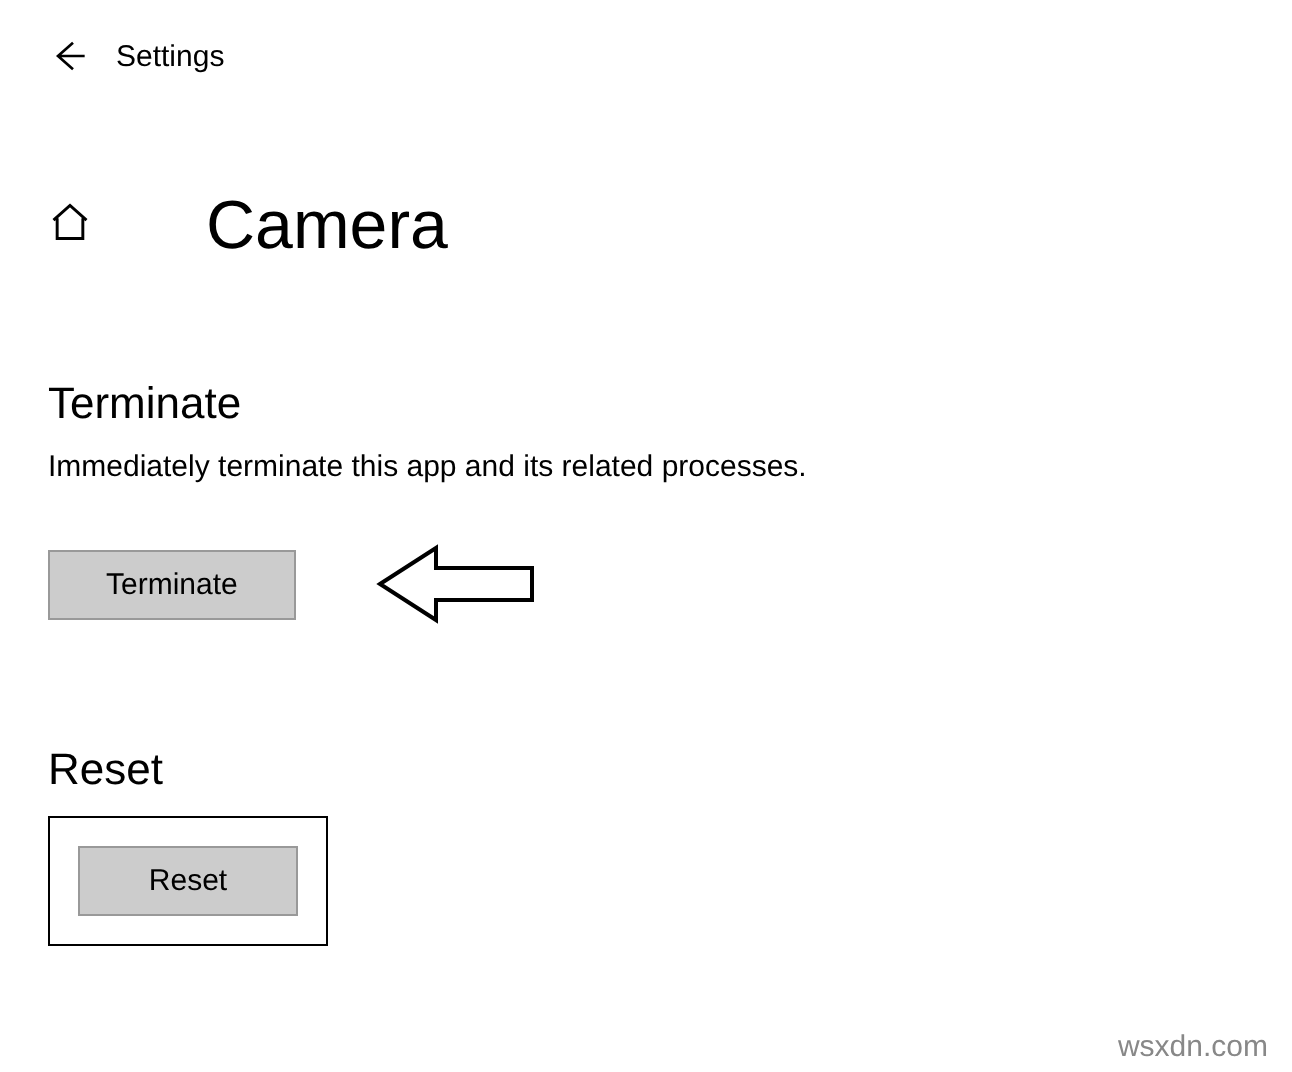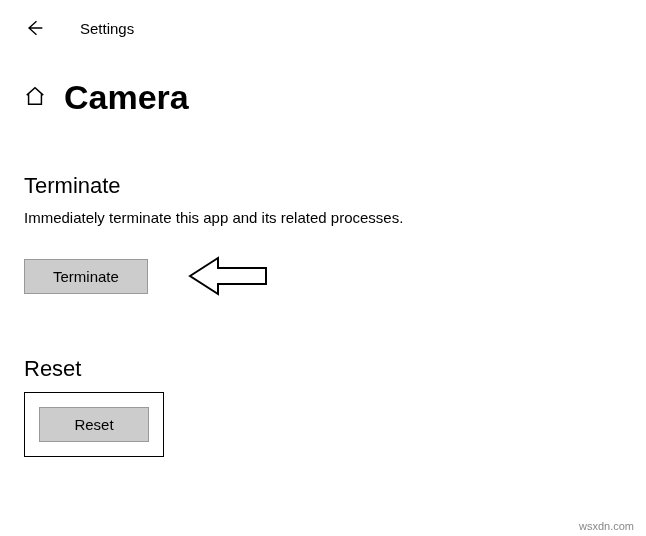--- a/index.html
+++ b/index.html
@@ -12,22 +12,22 @@
       background: #ffffff;
       color: #000000;
       width: 646px;
       height: 536px;
       padding: 18px 24px;
       position: relative;
     }
     .header-row {
       display: flex;
       align-items: center;
-      gap: 36px;
-      margin-bottom: 40px;
+      gap: 14px;
+      margin-bottom: 56px;
     }
     .back-arrow {
       display: inline-flex;
       align-items: center;
       justify-content: center;
       cursor: pointer;
     }
     .back-arrow svg {
       width: 20px;
       height: 20px;
@@ -41,21 +41,22 @@
       align-items: center;
       gap: 18px;
       margin-bottom: 56px;
     }
     .home-icon svg {
       width: 22px;
       height: 22px;
     }
     .page-title {
       font-size: 34px;
-      font-weight: 700;
+      font-weight: 400;
+      margin-left: 39px;
     }
     .section {
       margin-bottom: 60px;
     }
     .section-heading {
       font-size: 22px;
       font-weight: 400;
       margin-bottom: 10px;
     }
     .section-description {
@@ -88,21 +89,21 @@
     }
     .reset-box {
       display: inline-block;
       border: 1.5px solid #000000;
       padding: 14px 14px;
     }
     .watermark {
       position: absolute;
       bottom: 4px;
       right: 12px;
-      font-size: 11px;
+      font-size: 15px;
       color: #888888;
     }
   </style>
 </head>
 <body>
 
 <div class="header-row">
   <span class="back-arrow">
     <svg viewBox="0 0 24 24" fill="none" stroke="#000" stroke-width="1.6">
       <path d="M15 4 L6 12 L15 20 M6 12 L22 12"></path>

